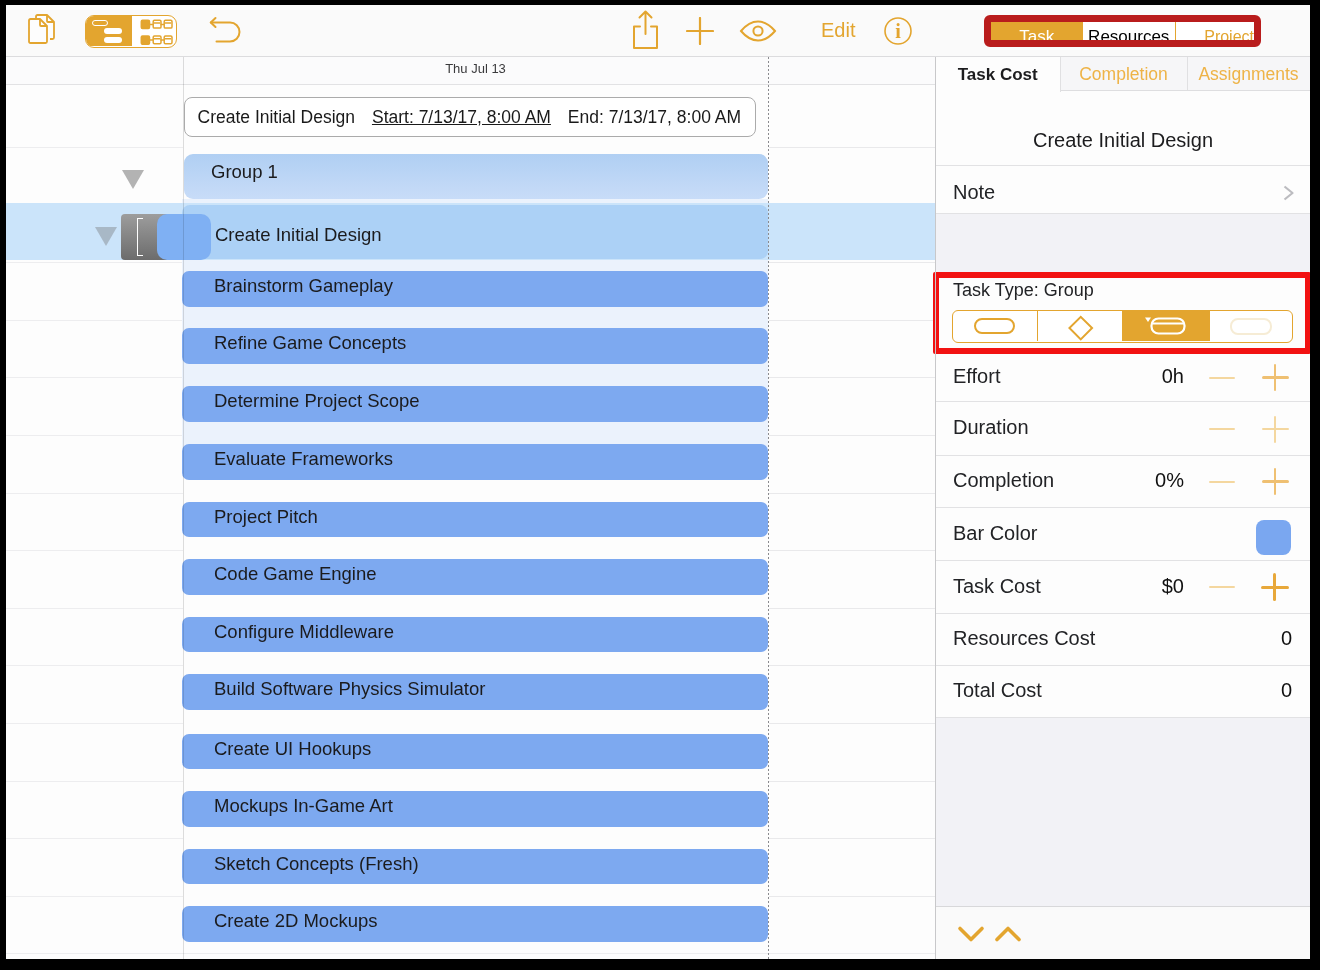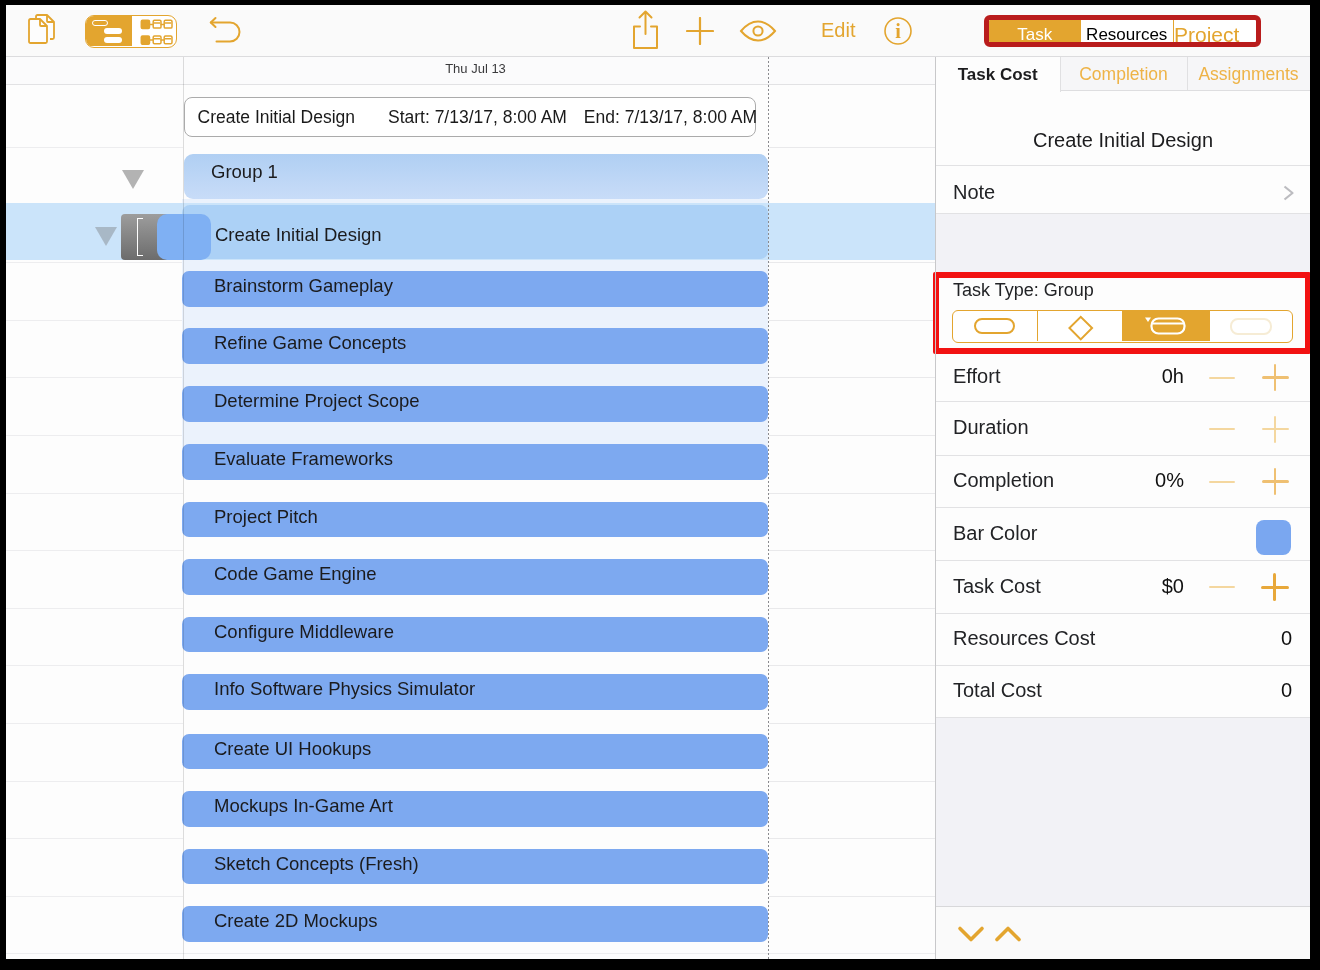--- a/index.html
+++ b/index.html
@@ -146,49 +146,49 @@
 
     <div class="abs" style="left:122px;top:170px;width:0;height:0;
          border-left:11px solid transparent;border-right:11px solid transparent;border-top:19px solid #b3b3b3;"></div>
     <div class="abs" style="left:95px;top:227px;width:0;height:0;
          border-left:11px solid transparent;border-right:11px solid transparent;border-top:19px solid rgba(140,147,155,0.55);"></div>
 
     <div class="abs" style="left:184px;top:97px;width:572px;height:40px;background:#fff;
          border:1px solid #ababab;border-radius:8px;box-sizing:border-box;
          font-size:17.5px;color:#1a1a1a;line-height:38px;white-space:nowrap;">
       <span style="margin-left:12.5px;">Create Initial Design</span>
-      <span style="margin-left:28px;">Start: 7/13/17, 8:00 AM</span>
+      <span style="margin-left:12px;text-decoration:underline;">Start: 7/13/17, 8:00 AM</span>
       <span style="margin-left:12px;">End: 7/13/17, 8:00 AM</span>
     </div>
 
     <div class="bar" style="top:271px;"><span>Brainstorm Gameplay</span></div>
     <div class="bar" style="top:328px;"><span>Refine Game Concepts</span></div>
     <div class="bar" style="top:386px;"><span>Determine Project Scope</span></div>
     <div class="bar" style="top:444px;"><span>Evaluate Frameworks</span></div>
     <div class="bar" style="top:501.5px;"><span>Project Pitch</span></div>
     <div class="bar" style="top:559px;"><span>Code Game Engine</span></div>
     <div class="bar" style="top:616.5px;"><span>Configure Middleware</span></div>
-    <div class="bar" style="top:674px;"><span>Info Software Physics Simulator</span></div>
+    <div class="bar" style="top:674px;"><span>Build Software Physics Simulator</span></div>
     <div class="bar" style="top:733.5px;"><span>Create UI Hookups</span></div>
     <div class="bar" style="top:791px;"><span>Mockups In-Game Art</span></div>
     <div class="bar" style="top:848.5px;"><span>Sketch Concepts (Fresh)</span></div>
     <div class="bar" style="top:906px;"><span>Create 2D Mockups</span></div>
 
     <div class="abs" style="left:182.5px;top:57px;width:1px;height:902px;background:rgba(0,0,0,0.13);"></div>
     <div class="abs" style="left:768px;top:57px;width:1px;height:902px;
          background:repeating-linear-gradient(180deg,#8a8a8e 0,#8a8a8e 2px,transparent 2px,transparent 4px);"></div>
   </div>
 
   <div id="panel">
 
-    <div class="abs" style="left:984px;top:14.5px;width:277px;height:32px;border:5px solid #b91c1c;
+    <div class="abs" style="left:984px;top:14.5px;width:277px;height:32px;border:7px solid #b91c1c;
          border-radius:6px;box-sizing:border-box;background:#fff;overflow:hidden;display:flex;">
       <div style="width:91.5px;background:#e3a52f;color:#fff;font-size:17px;text-align:center;line-height:30px;">Task</div>
       <div style="width:93.5px;border-right:1px solid #e3a52f;box-sizing:border-box;color:#000000;font-size:17px;text-align:center;line-height:30px;">Resources</div>
-      <div style="flex:1;color:#e3a52f;font-size:21px;text-align:left;line-height:30px;">Project</div>
+      <div style="flex:1;color:#e3a52f;font-size:16px;text-align:right;line-height:30px;">Project</div>
     </div>
 
     <div class="abs" style="left:936px;top:57px;width:374px;height:33.5px;background:#f6f6f8;
          border-bottom:1px solid #dedee0;box-sizing:border-box;"></div>
     <div class="abs" style="left:936px;top:57px;width:124.5px;height:34.5px;background:#fdfdfd;
          border-right:1px solid #e0e0e2;box-sizing:border-box;
          font-size:17px;font-weight:700;color:#1c1c1e;text-align:center;line-height:35px;">Task Cost</div>
     <div class="abs" style="left:1060.5px;top:57px;width:126px;height:33px;
          font-size:17.5px;color:#eeb347;text-align:center;line-height:35px;">Completion</div>
     <div class="abs" style="left:1186.5px;top:57px;width:1px;height:33px;background:#e0e0e2;"></div>

